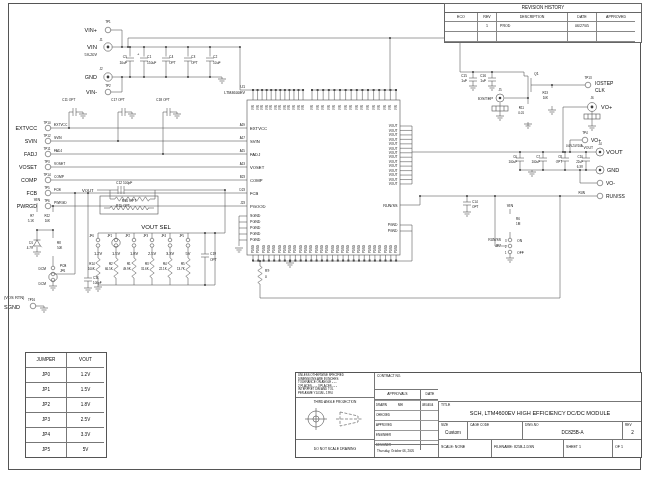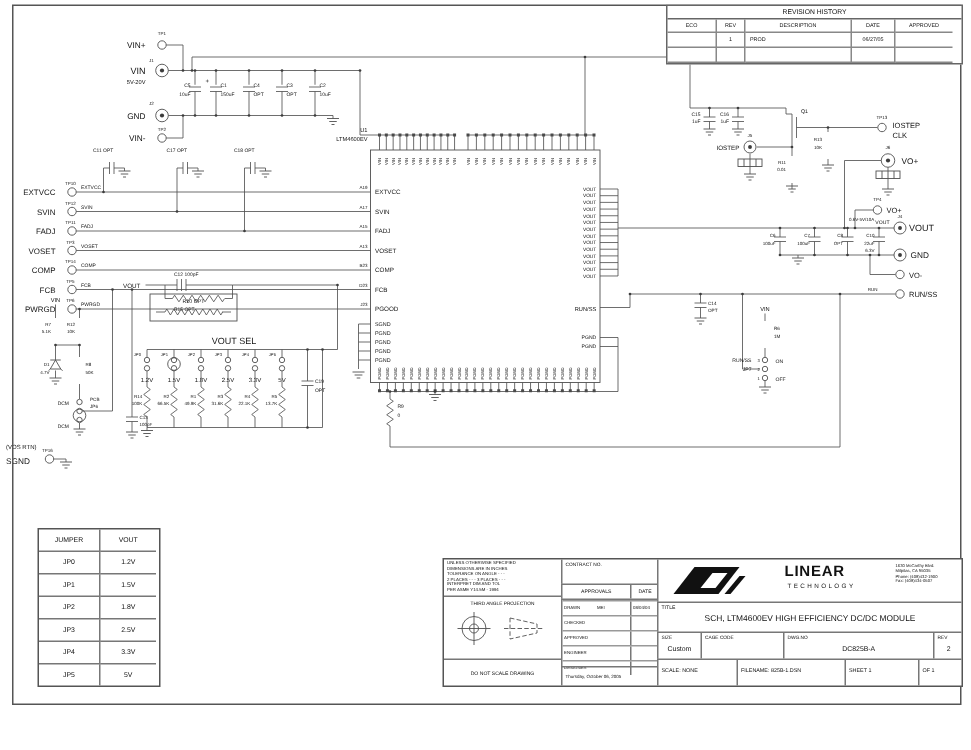--- a/index.html
+++ b/index.html
@@ -746,35 +746,20 @@
           <span></span>
           <span></span>
         </div>
         <div class="apr">
           <span>DESIGNER</span>
           <span></span>
           <span></span>
         </div>
       </div>
     <div id="pdate" class="bx">Thursday, October 06, 2005</div>
-    <div id="logo" class="bx">
-      <svg width="80" height="28" viewBox="0 0 80 28" style="position:absolute;left:2px;top:1px;">
-        <path d="M8,22 L22,4 L52,4 L38,22 Z" fill="#111"></path>
-        <path d="M26,18 L34,8 L44,8 L36,18 Z" fill="#fff"></path>
-        <path d="M42,22 L52,10 L56,10 L46,22 Z" fill="#111"></path>
-      </svg>
-      <span id="lg-name">LINEAR</span>
-      <span id="lg-tech">TECHNOLOGY</span>
-      <div id="lg-addr">
-          <div>1630 McCarthy Blvd.</div>
-          <div>Milpitas, CA 95035</div>
-          <div>Phone: (408)432-1900</div>
-          <div>Fax: (408)434-0507</div>
-        </div>
-    </div>
     <div id="ttlbox" class="bx">
       <span>TITLE</span>
       <div id="ttltext">SCH, LTM4600EV HIGH EFFICIENCY DC/DC MODULE</div>
     </div>
     <div id="szrow" class="bx">
       <div><span>SIZE</span><span class="v">Custom</span></div>
       <div><span>CAGE CODE</span></div>
       <div><span>DWG.NO</span><span class="v">DC825B-A</span></div>
       <div><span>REV</span><span class="v">2</span></div>
     </div>

